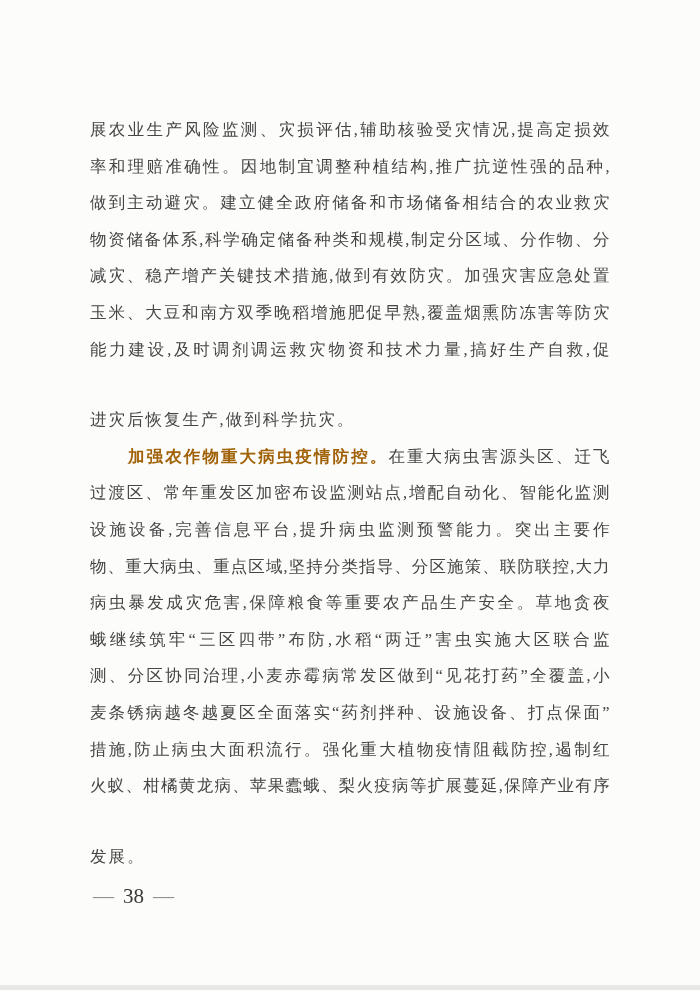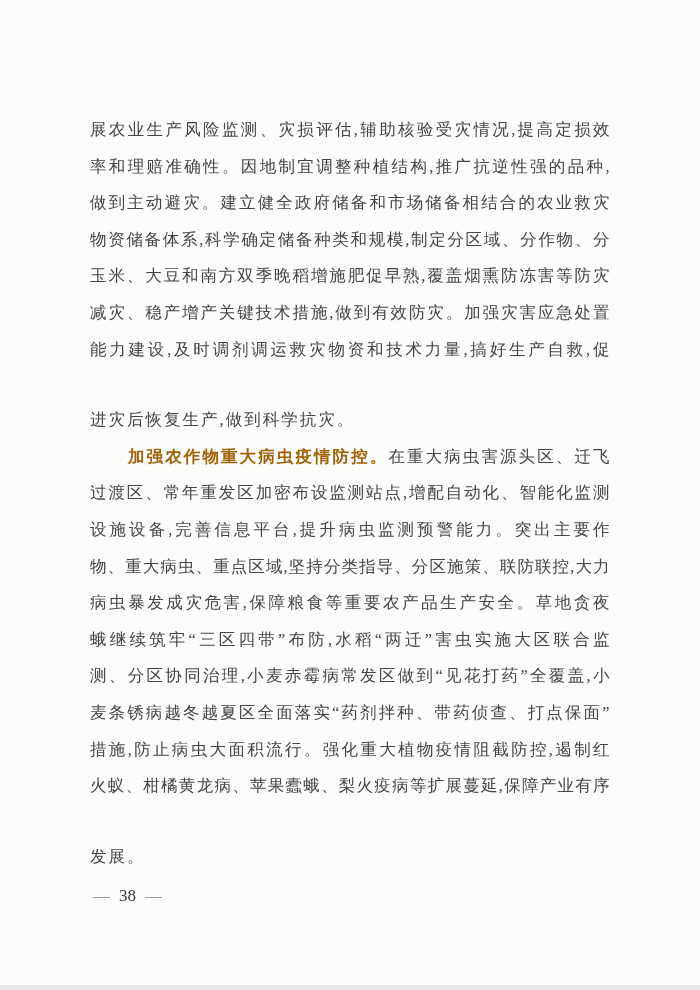--- a/index.html
+++ b/index.html
@@ -46,52 +46,52 @@
   .bold {
     font-weight: bold;
     color: #a16207;
   }
   .footer {
     position: absolute;
     top: 885px;
     left: 93px;
     height: 22px;
     line-height: 22px;
-    font-size: 17px;
+    font-size: 21px;
     color: #3a3a3a;
   }
   .footer .dash {
     color: #8a8a8a;
     letter-spacing: 0;
   }
   .footer .num {
     color: #3a3a3a;
     padding: 0 9px;
   }
 </style>
 </head>
 <body>
 
 <div class="page">
   <div class="textblock">
     <div class="line">展农业生产风险监测、灾损评估,辅助核验受灾情况,提高定损效</div>
     <div class="line">率和理赔准确性。因地制宜调整种植结构,推广抗逆性强的品种,</div>
     <div class="line">做到主动避灾。建立健全政府储备和市场储备相结合的农业救灾</div>
     <div class="line">物资储备体系,科学确定储备种类和规模,制定分区域、分作物、分</div>
+    <div class="line">减灾、稳产增产关键技术措施,做到有效防灾。加强灾害应急处置</div>
     <div class="line">玉米、大豆和南方双季晚稻增施肥促早熟,覆盖烟熏防冻害等防灾</div>
-    <div class="line">减灾、稳产增产关键技术措施,做到有效防灾。加强灾害应急处置</div>
     <div class="line">能力建设,及时调剂调运救灾物资和技术力量,搞好生产自救,促</div>
     <div class="line para-end">进灾后恢复生产,做到科学抗灾。</div>
     <div class="line indent"><span class="bold">加强农作物重大病虫疫情防控。</span><span>在重大病虫害源头区、迁飞</span></div>
     <div class="line">过渡区、常年重发区加密布设监测站点,增配自动化、智能化监测</div>
     <div class="line">设施设备,完善信息平台,提升病虫监测预警能力。突出主要作</div>
     <div class="line">物、重大病虫、重点区域,坚持分类指导、分区施策、联防联控,大力</div>
     <div class="line">病虫暴发成灾危害,保障粮食等重要农产品生产安全。草地贪夜</div>
     <div class="line">蛾继续筑牢“三区四带”布防,水稻“两迁”害虫实施大区联合监</div>
     <div class="line">测、分区协同治理,小麦赤霉病常发区做到“见花打药”全覆盖,小</div>
-    <div class="line">麦条锈病越冬越夏区全面落实“药剂拌种、带药侦查、打点保面”</div>
+    <div class="line">麦条锈病越冬越夏区全面落实“药剂拌种、设施设备、打点保面”</div>
     <div class="line">措施,防止病虫大面积流行。强化重大植物疫情阻截防控,遏制红</div>
     <div class="line">火蚁、柑橘黄龙病、苹果蠹蛾、梨火疫病等扩展蔓延,保障产业有序</div>
     <div class="line para-end">发展。</div>
   </div>
 
   <div class="footer"><span class="dash">—</span><span class="num">38</span><span class="dash">—</span></div>
 </div>
 
 </body></html>

